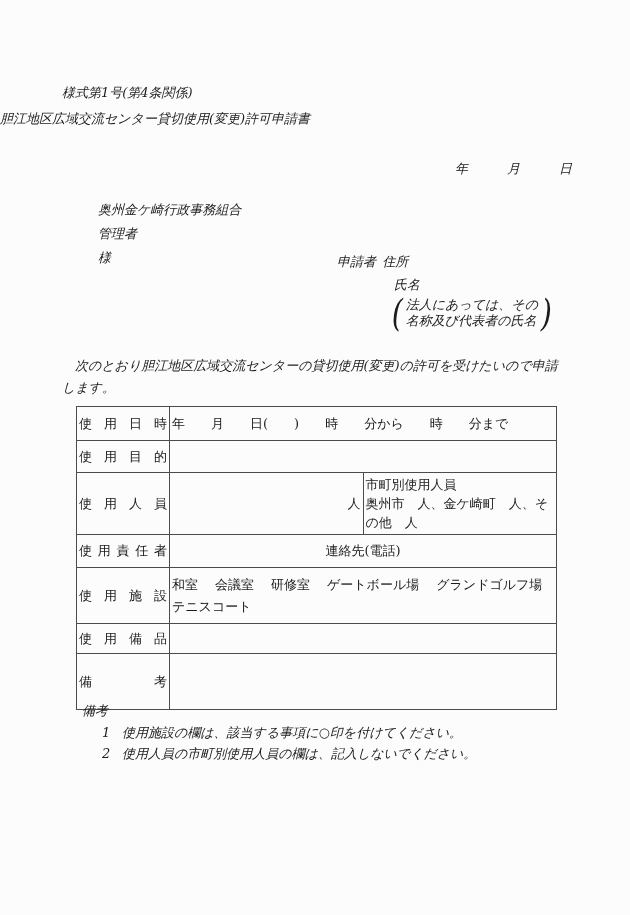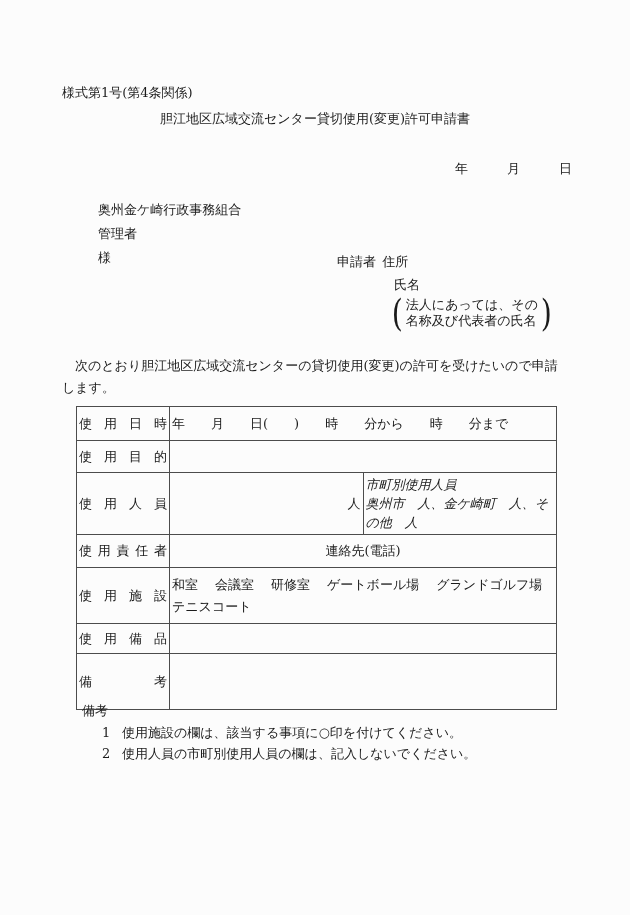--- a/index.html
+++ b/index.html
@@ -7,23 +7,23 @@
   .page{
     position:relative;
     width:630px;height:915px;
     margin:0 auto;
     background:#fcfcfc;
     color:#1b1b1b;
     font-family:"DejaVu Serif","Liberation Serif",serif;
     font-size:13px;
     overflow:hidden;
   }
-  .abs{position:absolute;}
+  .abs{position:absolute;font-style:italic;}
   .form-id{left:62px;top:84px;}
-  .doc-title{left:0;top:110px;width:630px;text-align:center;}
+  .doc-title{left:0;top:110px;width:630px;text-align:left;}
   .date-line{left:455px;top:160px;}
   .addressee{left:98px;top:198px;line-height:24px;}
   .addressee .role-row{display:flex;justify-content:space-between;width:170px;flex-direction:column;}
   .applicant{left:337px;top:253px;}
   .applicant .row1 span:last-child{margin-left:2px;}
   .applicant .name-label{margin-left:57px;margin-top:5px;}
   .applicant .corp{display:flex;align-items:center;margin-left:53px;margin-top:1px;}
   .paren{font-size:38px;font-weight:300;line-height:36px;transform:scaleX(0.75);display:inline-block;}
   .corp-lines{line-height:16px;padding:0 1px;}
   .request{left:62px;top:355px;width:504px;line-height:22px;text-indent:13px;margin:0;}
@@ -33,21 +33,21 @@
   }
   table.main td{border:1px solid #4c4c4c;font-size:13px;vertical-align:middle;padding:2px;}
   td.label{
     width:88px;
     text-align:justify;
     text-align-last:justify;
     padding:0 9px;
   }
   td.val-datetime{padding-left:13px;}
   td.unit-cell{width:92px;text-align:right;padding-right:9px;}
-  td.breakdown{padding:4px 4px 4px 12px;line-height:19px;vertical-align:middle;font-style:italic;}
+  td.breakdown{padding:4px 4px 4px 12px;line-height:19px;vertical-align:middle;}
   td.center{text-align:center;}
   td.facilities-cell{padding:4px 8px 4px 12px;}
   .facilities-wrap{display:flex;flex-wrap:wrap;column-gap:17px;row-gap:3px;line-height:19px;}
   .notes{left:82px;top:700px;line-height:21.5px;}
   .note-item{margin-left:20px;}
   .note-item .num{display:inline-block;width:20px;}
 </style>
 </head>
 <body>
 

